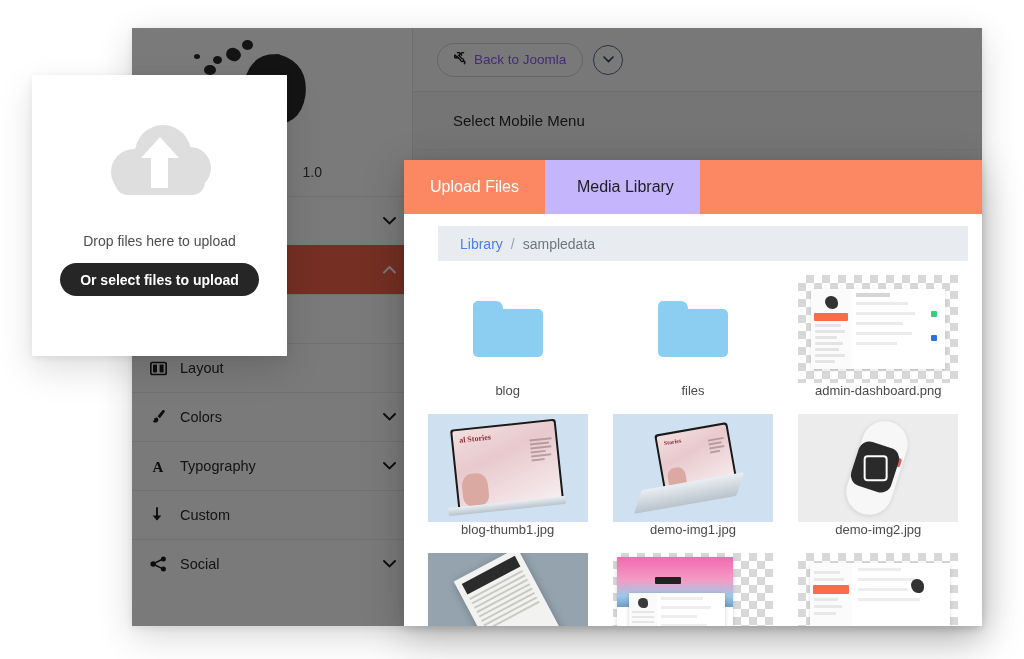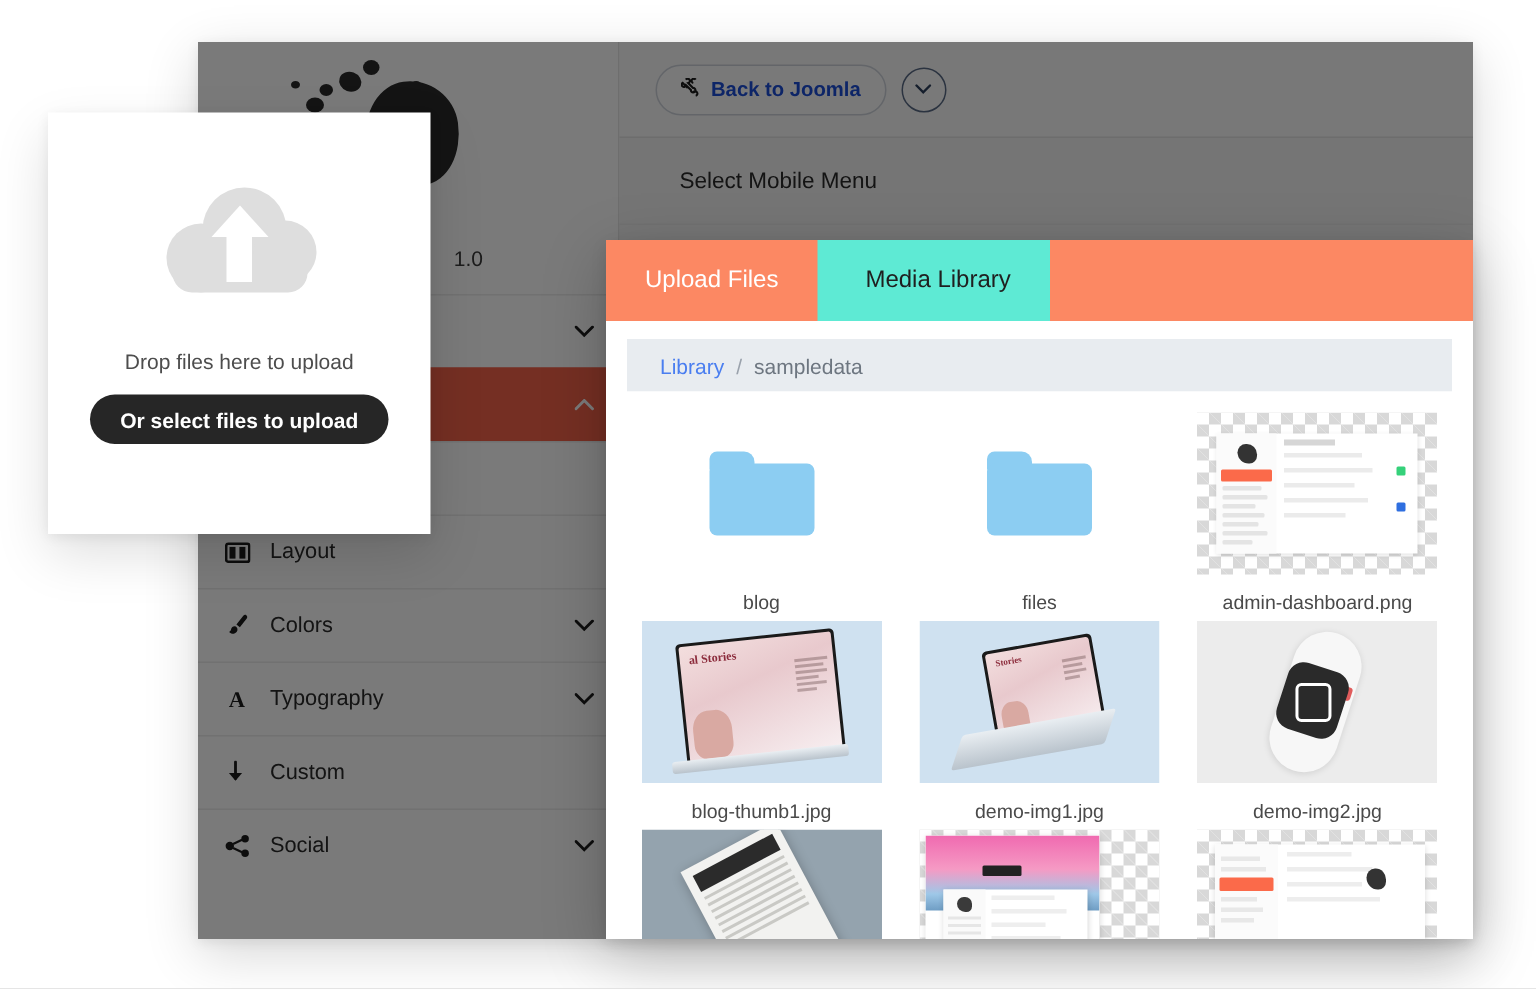--- a/index.html
+++ b/index.html
@@ -181,24 +181,23 @@
   #back-joomla {
     display: inline-flex;
     align-items: center;
     gap: 7px;
     border: 1px solid #cfd4dc;
     border-radius: 18px;
     background: #fdfdfd;
     height: 32px;
     padding: 0 16px;
     font-size: 13.5px;
-    color: #1d4ed8;
+    color: #8b5cf6;
     cursor: pointer;
     white-space: nowrap;
-    font-weight: bold;
   }
   #joomla-glyph {
     font-size: 13px;
     line-height: 1;
     color: #1d1d1d;
   }
   #topbar-dropdown {
     margin-left: 10px;
     width: 28px;
     height: 28px;
@@ -245,37 +244,38 @@
   .media-tab {
     display: flex;
     align-items: center;
     padding: 0 26px;
     font-size: 16px;
     color: #ffffff;
     cursor: pointer;
     white-space: nowrap;
   }
   .media-tab.active {
-    background: #5eead4;
+    background: #c4b5fd;
     color: #1f1f1f;
     padding-left: 32px;
   }
   #media-breadcrumb-wrap {
     padding: 12px 14px 0 14px;
     background: #ffffff;
     box-sizing: border-box;
   }
   #media-breadcrumb {
     background: #e8ecf0;
     height: 35px;
     display: flex;
     align-items: center;
     padding: 0 22px;
     font-size: 14px;
     box-sizing: border-box;
+    margin-left: 20px;
   }
   .bc-link { color: #4a7ef0; cursor: pointer; }
   .bc-sep { color: #9aa2ac; margin: 0 8px; }
   .bc-current { color: #6d7680; }
 
   #media-grid {
     position: relative;
     padding: 14px 14px 0 14px;
     display: grid;
     grid-template-columns: repeat(3, 1fr);
@@ -296,21 +296,21 @@
   .thumb-box {
     width: 160px;
     height: 108px;
     display: flex;
     align-items: center;
     justify-content: center;
     overflow: hidden;
     position: relative;
   }
   .media-caption {
-    margin-top: 11px;
+    margin-top: 0;
     font-size: 13px;
     color: #4a4a4a;
     text-align: center;
     white-space: nowrap;
     overflow: hidden;
   }
 
   
   .folder-ico {
     width: 70px;

